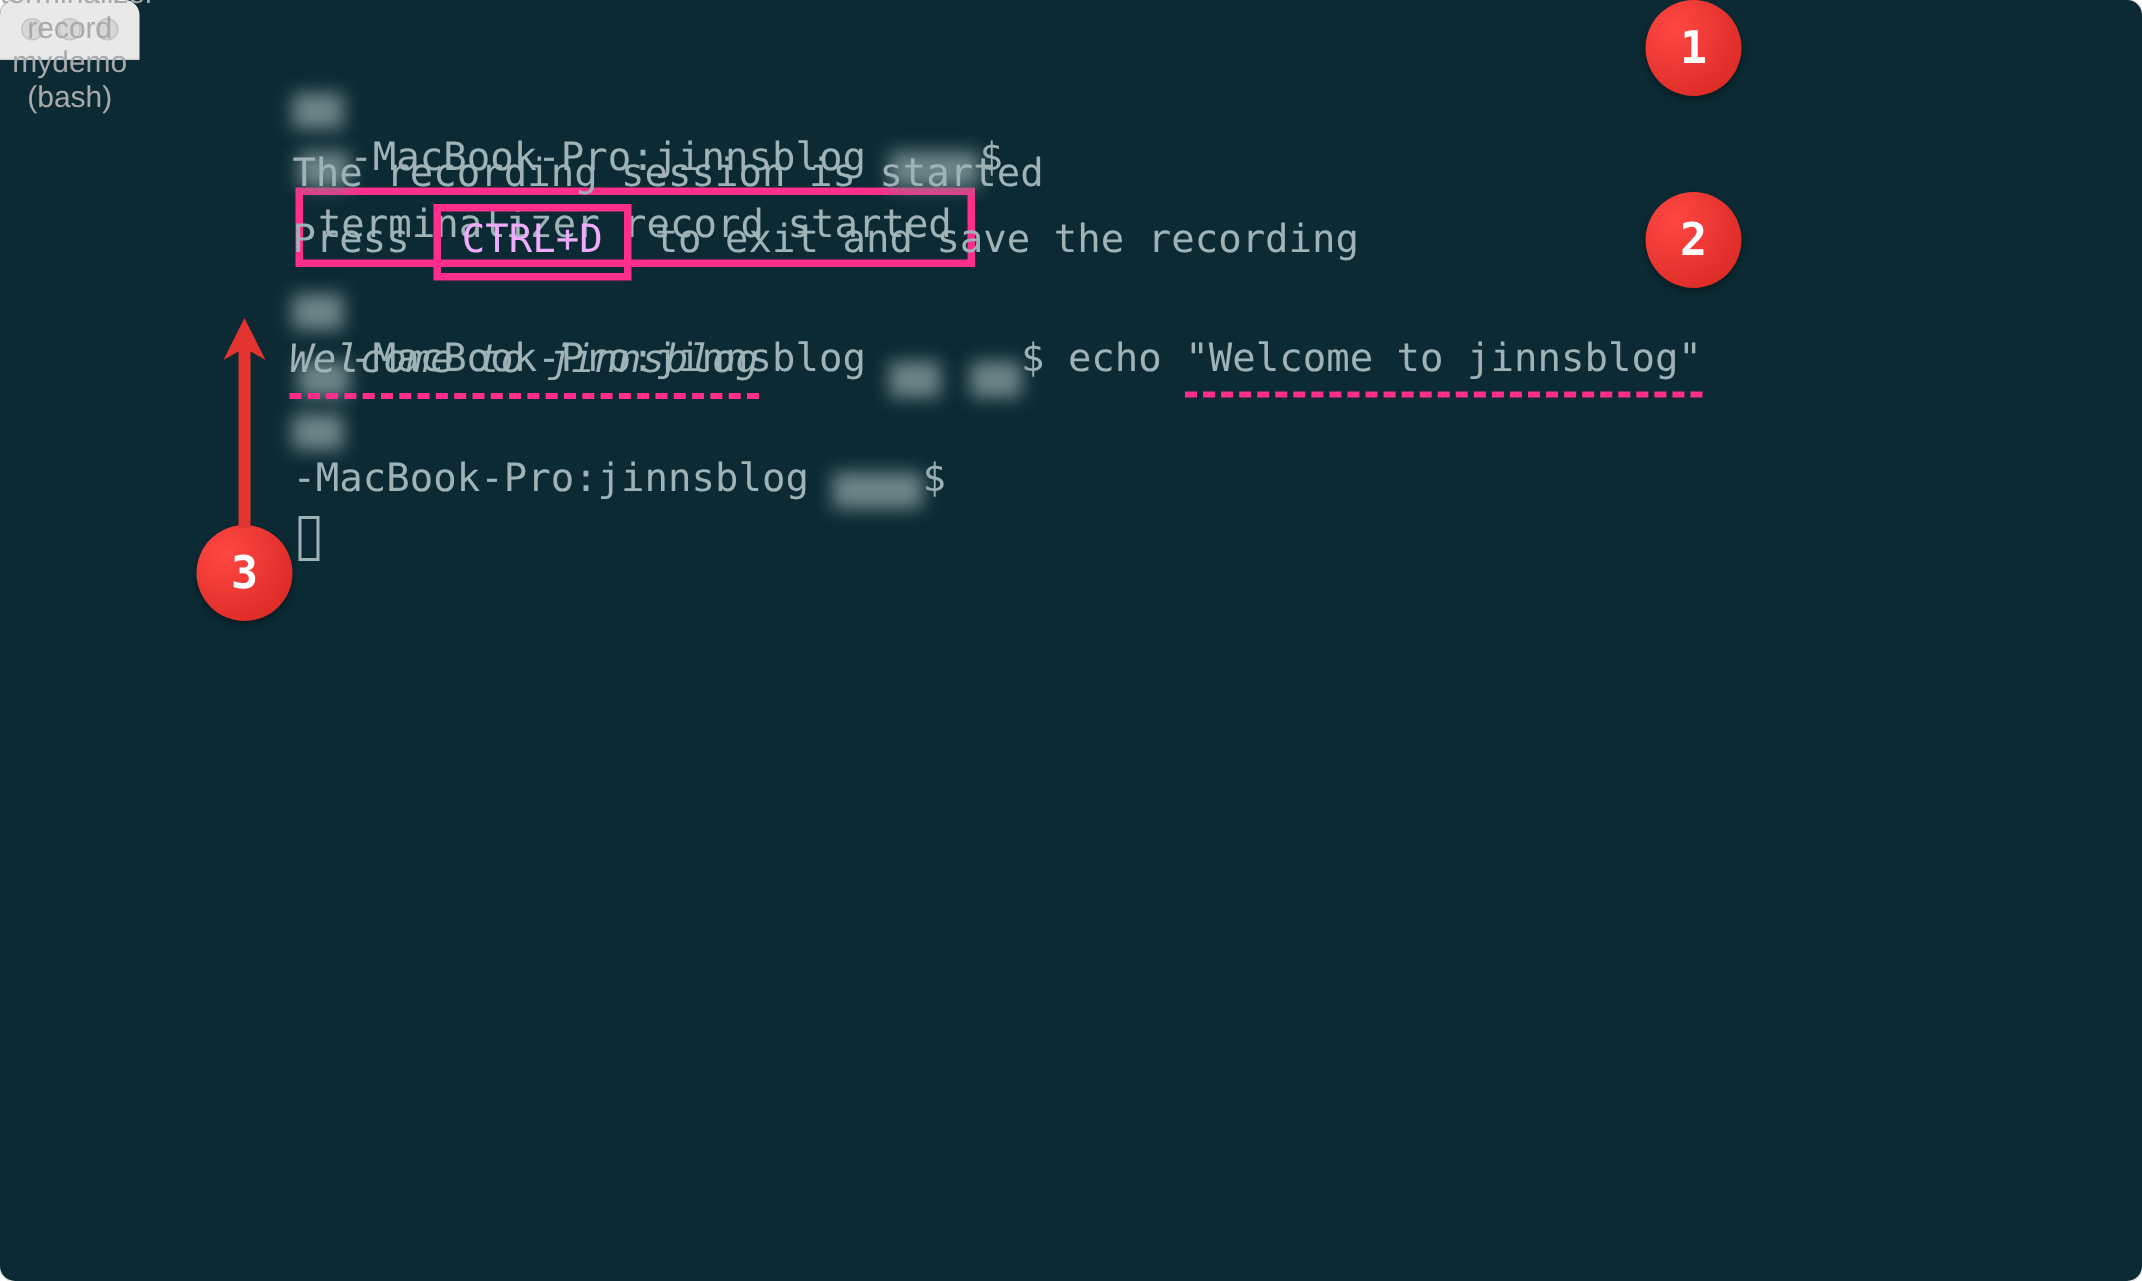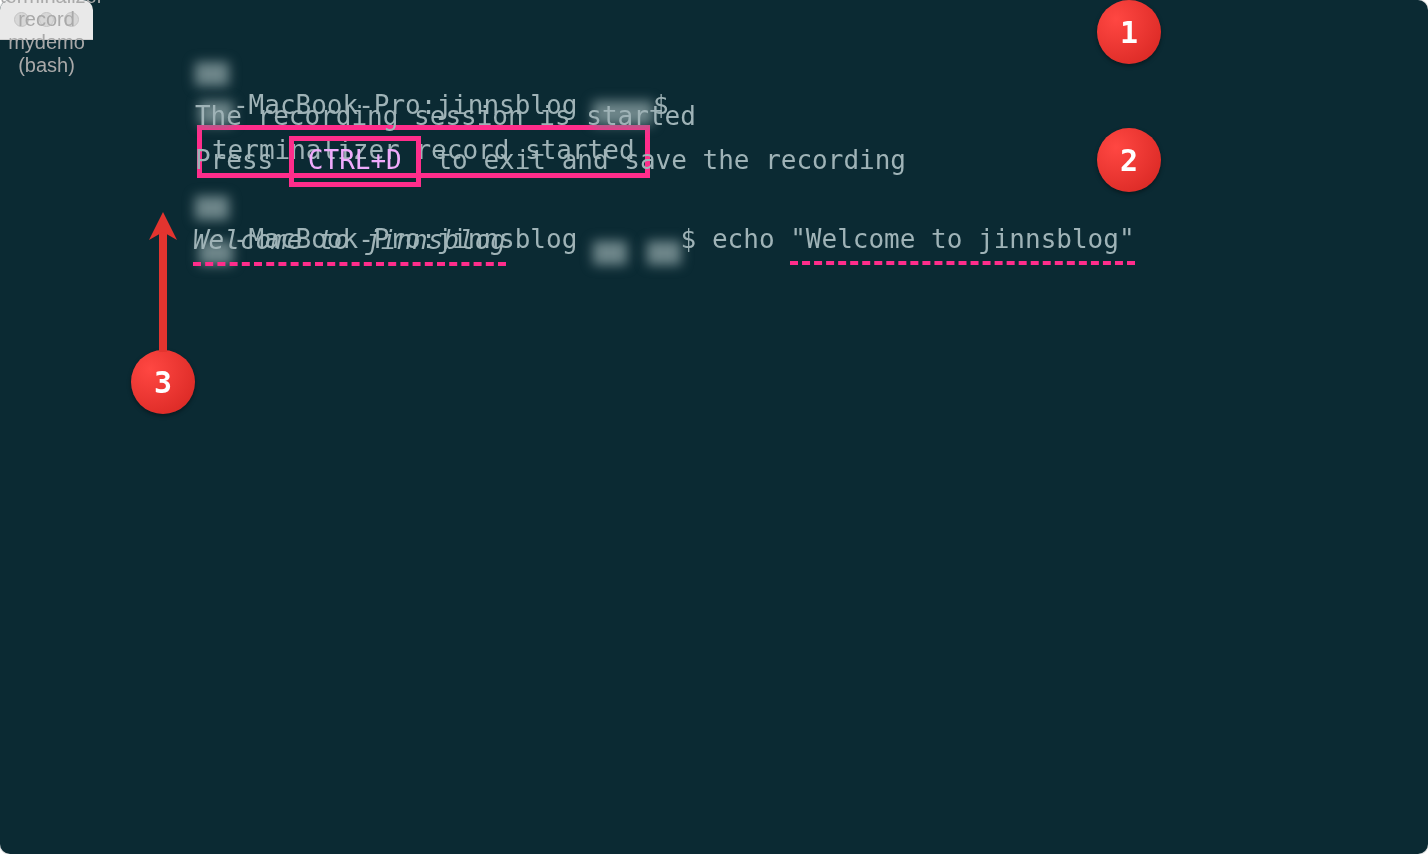--- a/index.html
+++ b/index.html
@@ -136,20 +136,25 @@
       <span class="blur b1"></span>
       <span class="blur b2"></span><span>-MacBook-Pro:jinnsblog </span><span class="blur b4"></span> <span class="blur b5"></span><span class="dollar">$</span><span> echo </span><span class="dashed"><span>"Welcome to jinnsblog"</span></span>
     </div>
 
     
     <div class="line" style="top:182px; left:6px;font-style:italic;">
       <span class="dashed2"><span>Welcome to jinnsblog</span></span>
     </div>
 
     
+    <div class="line" style="top:222px;">
+      <span class="blur b1"></span>
+      <span>-MacBook-Pro:jinnsblog </span><span class="blur b6"></span><span class="dollar">$</span>
+      <span class="cursor"></span>
+    </div>
 
     
     <div class="callout" style="top:0px; left:1004px;">
       <span>1</span>
     </div>
     <div class="callout" style="top:128px; left:1004px;">
       <span>2</span>
     </div>
     <div class="callout" style="top:350px; left:38px;">
       <span>3</span>

